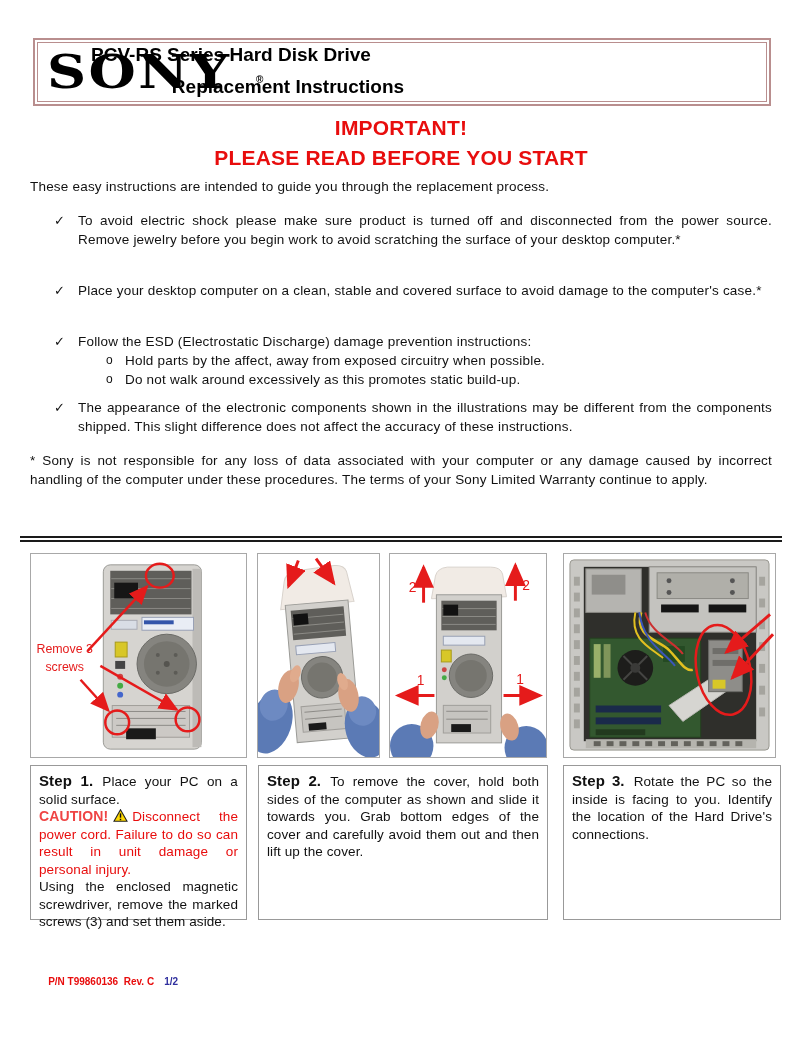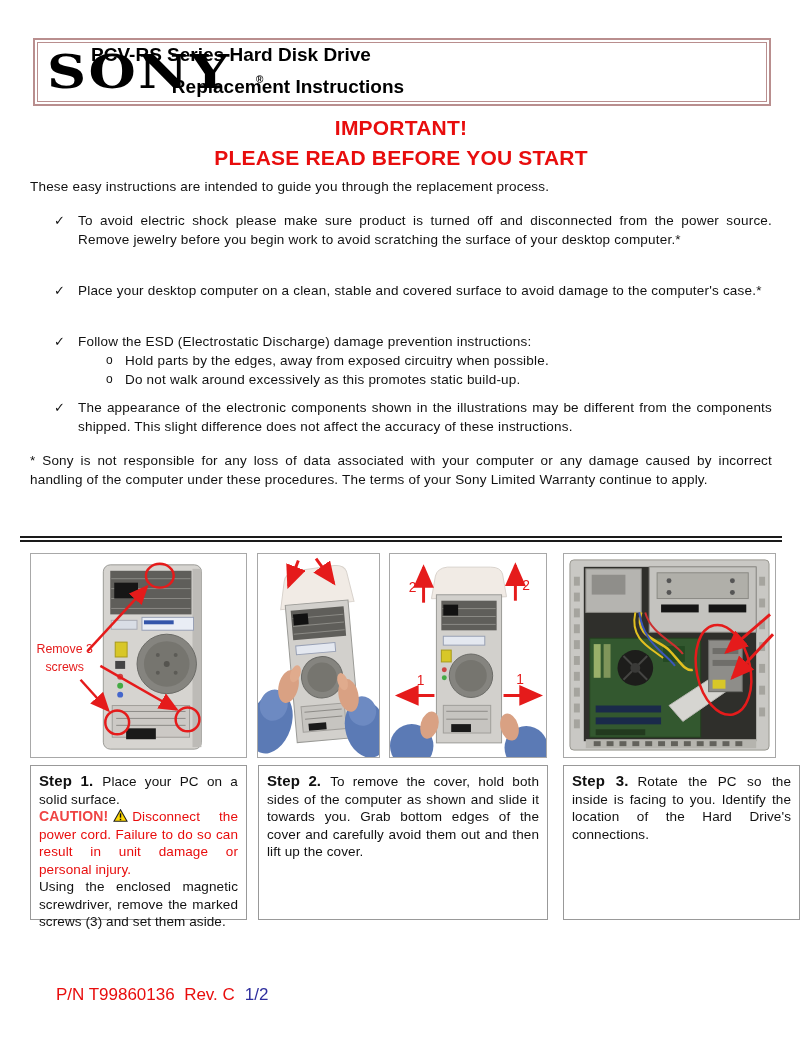--- a/index.html
+++ b/index.html
@@ -57,28 +57,28 @@
   .panel.p4 { left:563px; width:213px; }
   .ann-text { fill:#e51b1b; font-family:"Liberation Sans", sans-serif; font-size:12.5px; }
   .ann-num  { fill:#e51b1b; font-family:"Liberation Sans", sans-serif; font-size:14px; }
 
   
   .stepbox { position:absolute; top:765px; height:155px; border:1px solid #999;
     padding:6px 8px; font-size:13.5px; line-height:17.5px; text-align:justify;
     letter-spacing:0.1px; background:#fff; }
   .stepbox.s1 { left:30px;  width:217px; }
   .stepbox.s2 { left:258px; width:290px; }
-  .stepbox.s3 { left:563px; width:237px; }
+  .stepbox.s3 { left:563px; width:218px; }
   .step-label { font-weight:bold; font-size:15px; margin-right:9px; }
   .red-text { color:#e80d0d; }
   .caution-label { color:#ef4444; font-weight:bold; font-size:14px; margin-right:5px; }
   .warn-tri { width:15px; height:13px; vertical-align:-1px; margin-right:4px; }
 
   
-  .footer { position:absolute; left:37px; top:965px; font-size:17px; font-weight:normal; white-space:pre; }
+  .footer { position:absolute; left:37px; top:965px; font-size:10px; font-weight:bold; white-space:pre; }
   .footer .pn { color:#e80d0d; }
   .footer .pg { color:#2f2f9e; margin-left:10px; }
 </style>
 </head>
 <body>
 
 <div class="page">
 
   <div class="header-box">
     <div class="header-box-inner"></div>
@@ -98,21 +98,21 @@
   </div>
   <div class="bullet b2">
     <span class="tick">✓</span>
     <span>Place your desktop computer on a clean, stable and covered surface to avoid damage to the computer's case.*</span>
   </div>
   <div class="bullet b3">
     <span class="tick">✓</span>
     <span>Follow the ESD (Electrostatic Discharge) damage prevention instructions:</span>
     <div class="subrow">
       <span class="sub-glyph">o</span>
-      <span>Hold parts by the edges, away from exposed circuitry when possible.</span>
+      <span>Hold parts by the affect, away from exposed circuitry when possible.</span>
     </div>
     <div class="subrow">
       <span class="sub-glyph">o</span>
       <span>Do not walk around excessively as this promotes static build-up.</span>
     </div>
   </div>
   <div class="bullet b4">
     <span class="tick">✓</span>
     <span>The appearance of the electronic components shown in the illustrations may be different from the components shipped. This slight difference does not affect the accuracy of these instructions.</span>
   </div>

